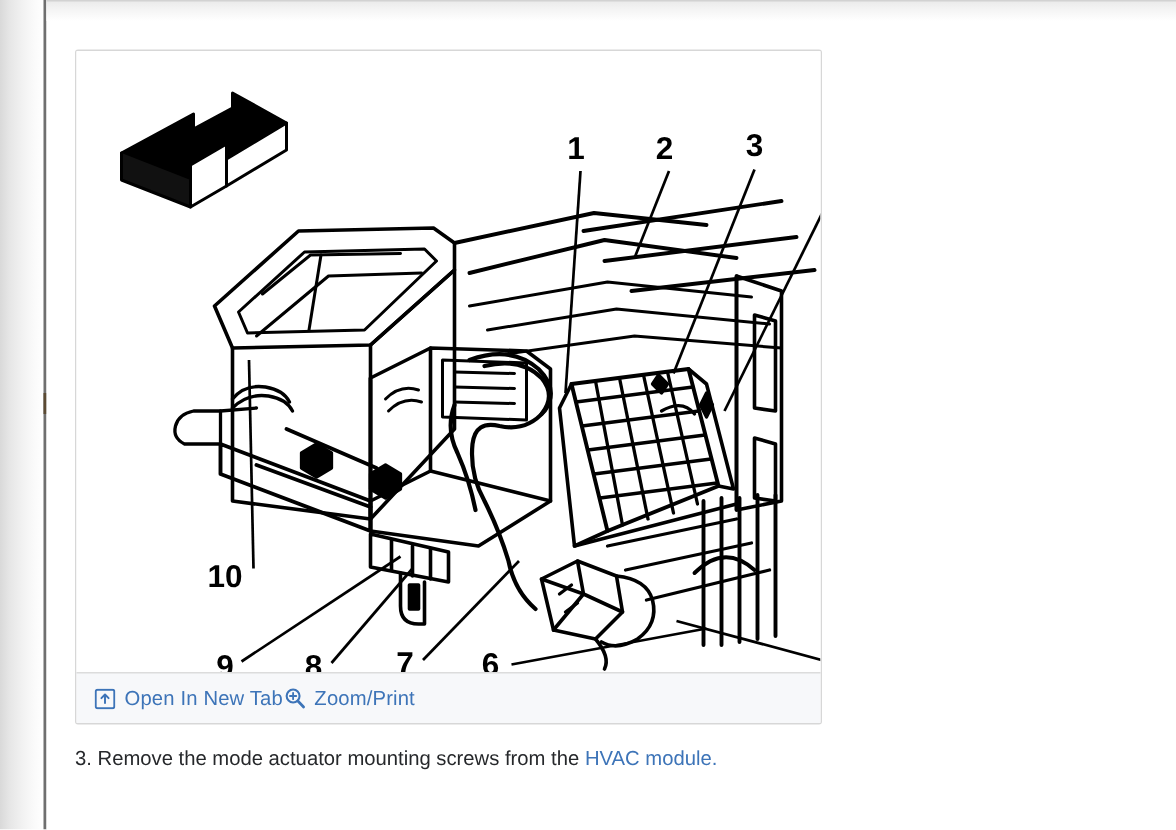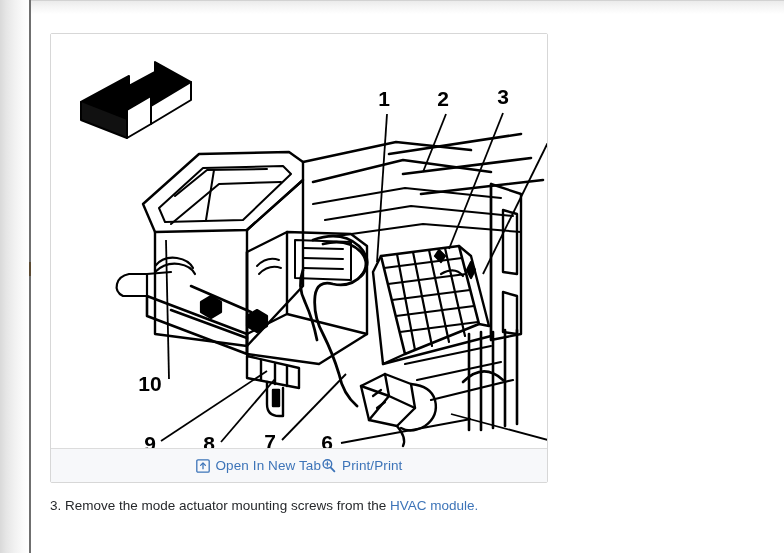--- a/index.html
+++ b/index.html
@@ -80,21 +80,21 @@
 
   
   .figure-bar {
     position: absolute;
     left: 0; bottom: 0;
     width: 496px; height: 34px;
     background: #f7f8fa;
     border-top: 1px solid #dcdcdc;
     display: flex;
     align-items: center;
-    justify-content: center;
+    justify-content: flex-start;
     padding: 0 12px;
   }
   .bar-action {
     display: flex;
     align-items: center;
     gap: 6px;
     cursor: pointer;
     user-select: none;
   }
   .bar-action .label {
@@ -332,21 +332,21 @@
         </div>
 
         <div class="bar-action">
           <span>
             <svg width="15" height="15" viewBox="0 0 15 15">
               <circle cx="6.4" cy="6.0" r="4.3" fill="none" stroke="#3d74b8" stroke-width="1.4"></circle>
               <path d="M9.6 9.3 L13.4 13.3" stroke="#3d74b8" stroke-width="1.8" stroke-linecap="round"></path>
               <path d="M6.4 3.9 L6.4 8.1 M4.3 6.0 L8.5 6.0" stroke="#3d74b8" stroke-width="1.2" stroke-linecap="round"></path>
             </svg>
           </span>
-          <span class="label">Print/Print</span>
+          <span class="label">Zoom/Print</span>
         </div>
 
       </div>
     </div>
 
     <div class="steps">
 
       <div class="step-line">
         <span>3.</span><span> Remove the mode actuator mounting screws from the </span><span class="step-link">HVAC module.</span>
       </div>

